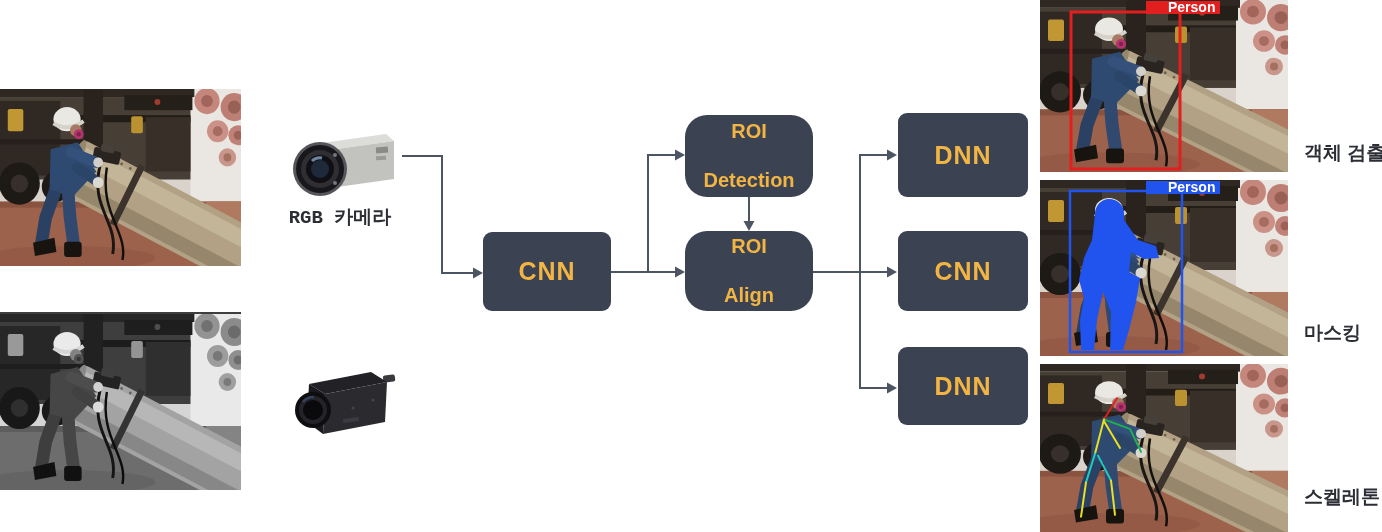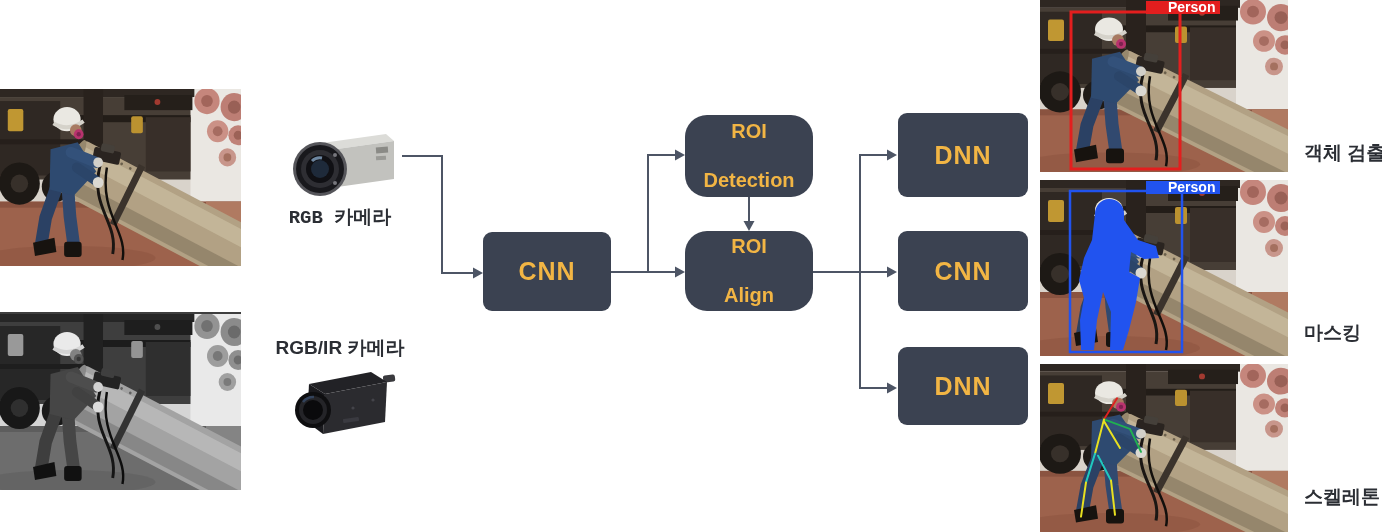--- a/index.html
+++ b/index.html
@@ -135,21 +135,20 @@
       <circle cx="32" cy="42" r="19" fill="#2e2e33"></circle>
       <circle cx="32" cy="42" r="14" fill="#101014"></circle>
       <circle cx="32" cy="42" r="9" fill="#1e2a3a"></circle>
       <path d="M24,34 a11,11 0 0 1 10,-3" stroke="#6d86a0" stroke-width="3" fill="none"></path>
       <circle cx="47" cy="28" r="2" fill="#77777d"></circle>
       <circle cx="47" cy="56" r="2" fill="#77777d"></circle>
     </svg>
   </div>
   <div class="cam-label" style="left:270px;top:204px;font-family:Liberation Mono, monospace;">RGB 카메라</div>
 
-  <div class="cam-label" style="left:270px;top:335px;">RGB/IR 카메라</div>
 
   <div class="camera" style="left:283px;top:360px;width:114px;height:92px;">
     <svg viewBox="0 0 114 92" width="114" height="92">
       <rect x="100" y="15" width="12" height="7" rx="2" fill="#3a3a3e" transform="rotate(-8 106 18)"></rect>
       <polygon points="26,24 88,12 104,22 42,34" fill="#222226"></polygon>
       <polygon points="42,34 104,22 102,62 40,74" fill="#2b2b2f"></polygon>
       <polygon points="26,24 42,34 40,74 24,62" fill="#1a1a1e"></polygon>
       <circle cx="30" cy="50" r="18" fill="#0e0e10"></circle>
       <circle cx="30" cy="50" r="14" fill="#242428"></circle>
       <circle cx="30" cy="50" r="10" fill="#0a0a0c"></circle>

